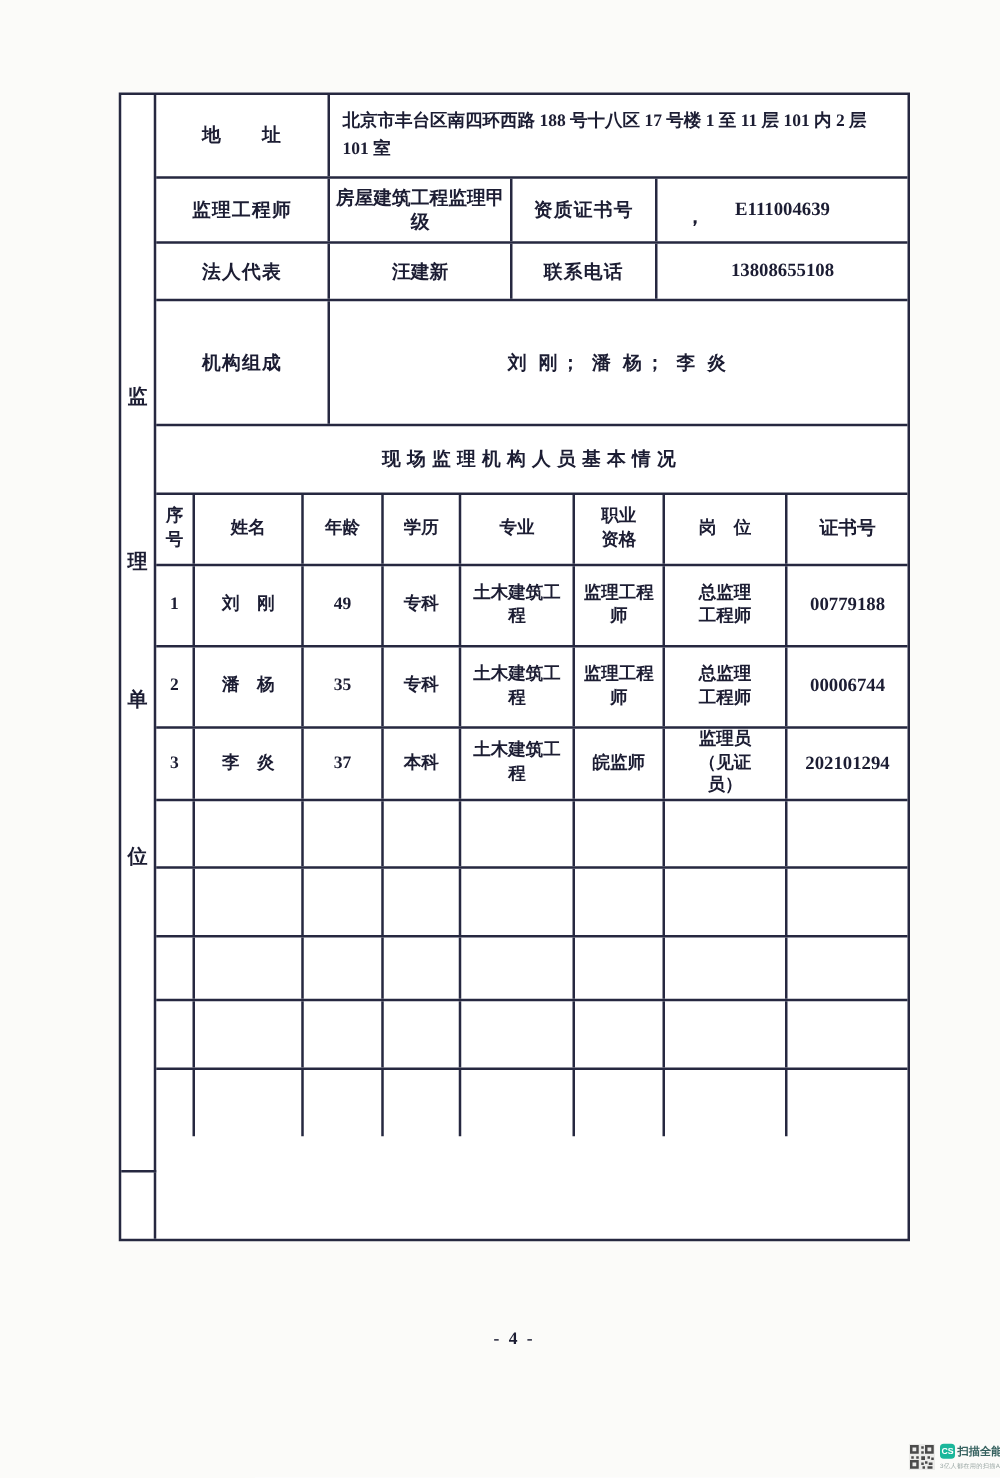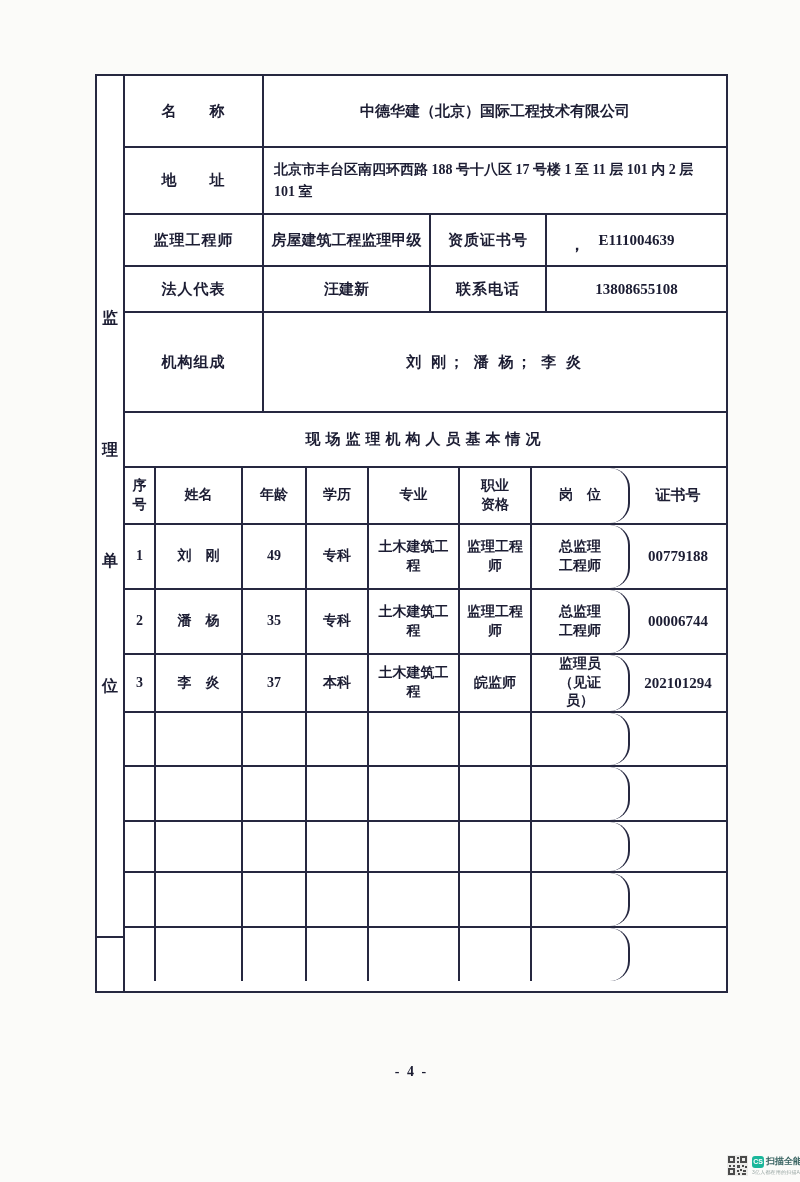--- a/index.html
+++ b/index.html
@@ -42,35 +42,35 @@
     border-right:2px solid var(--line);
     display:flex;align-items:center;justify-content:center;
     text-align:center;
     font-weight:bold;
     overflow:hidden;
   }
   .cell.last{border-right:none;}
   .cell.flex{flex:1;}
   .lbl{width:139px;font-size:15px;letter-spacing:1px;}
   .val{font-size:15px;}
-  .w176{width:167px;}
+  .w176{width:146px;}
   .w116{width:116px;font-size:15px;}
   .addr{justify-content:flex-start;text-align:left;padding:4px 10px;line-height:1.55;font-size:14px;}
   .cert-cell{position:relative;}
   .cert-mark{position:absolute;left:22px;top:20px;font-size:16px;}
   .title-row .cell{font-size:15px;letter-spacing:5px;}
   
   .pcell{font-size:14px;line-height:1.35;white-space:pre-line;padding:2px 2px;}
   .c0{width:31px;}
   .c1{width:87px;}
   .c2{width:64px;}
   .c3{width:62px;}
   .c4{width:91px;padding:2px 7px;}
   .c5{width:72px;padding:2px 3px;}
-  .c6{width:98px;padding:2px 24px;border-radius:20px;}
+  .c6{width:98px;padding:2px 24px;}
   .c7{flex:1;font-size:15px;}
   
   .page-num{
     position:absolute;left:95px;top:1064px;width:633px;
     text-align:center;font-size:14px;font-weight:bold;letter-spacing:2px;
   }
   
   .watermark{
     position:absolute;left:727px;top:1152px;width:72px;height:26px;
     display:flex;align-items:center;gap:4px;
@@ -99,24 +99,20 @@
           <div class="side-char" style="top: 234px;">监</div>
           <div class="side-char" style="top: 366px;">理</div>
           <div class="side-char" style="top: 477px;">单</div>
           <div class="side-char" style="top: 602px;">位</div>
         </div>
       <div class="side-foot"></div>
     </div>
 
     <div class="content">
 
-      <div class="trow" style="height:72px">
-        <div class="cell lbl">名　　称</div>
-        <div class="cell val flex last">中德华建（北京）国际工程技术有限公司</div>
-      </div>
 
       <div class="trow" style="height:67px">
         <div class="cell lbl">地　　址</div>
         <div class="cell val flex last addr">北京市丰台区南四环西路 188 号十八区 17 号楼 1 至 11 层 101 内 2 层 101 室</div>
       </div>
 
       <div class="trow" style="height:52px">
         <div class="cell lbl">监理工程师</div>
         <div class="cell val w176">房屋建筑工程监理甲级</div>
         <div class="cell lbl w116">资质证书号</div>

